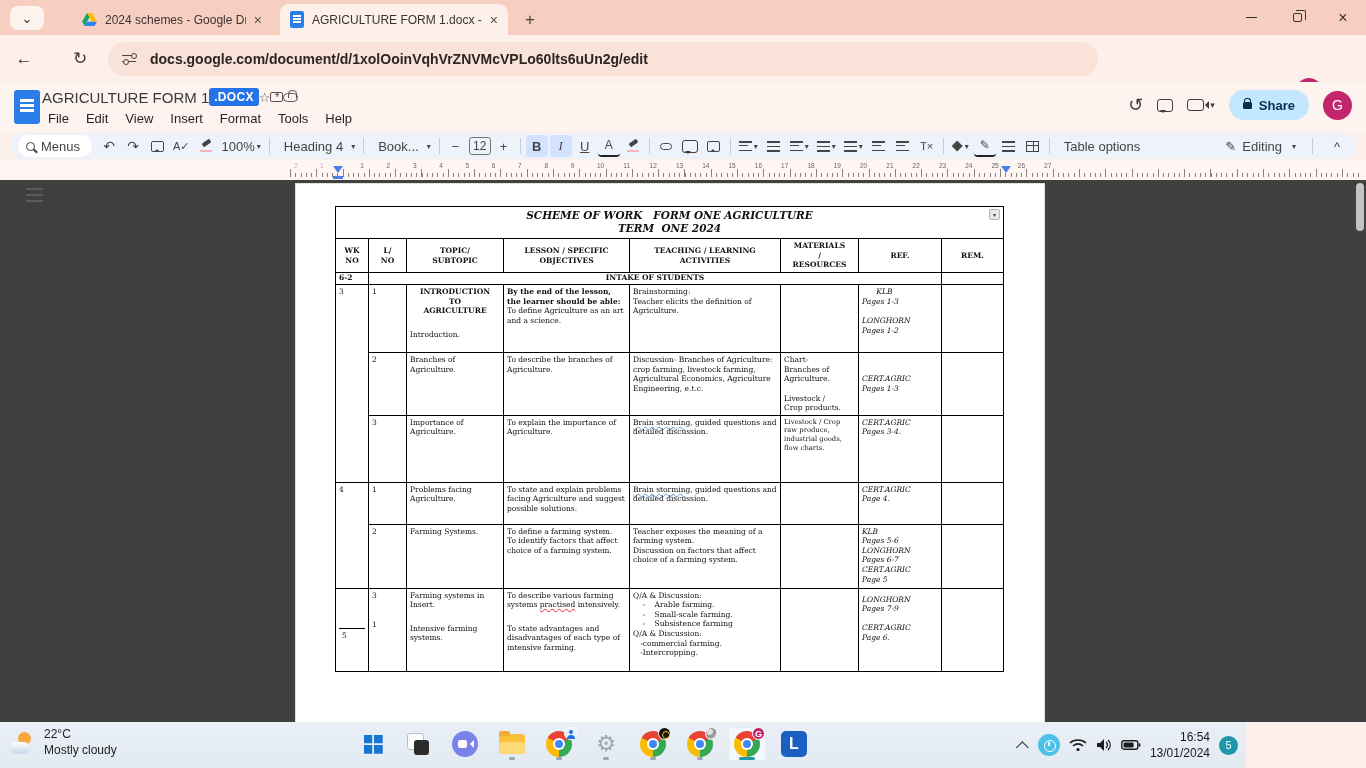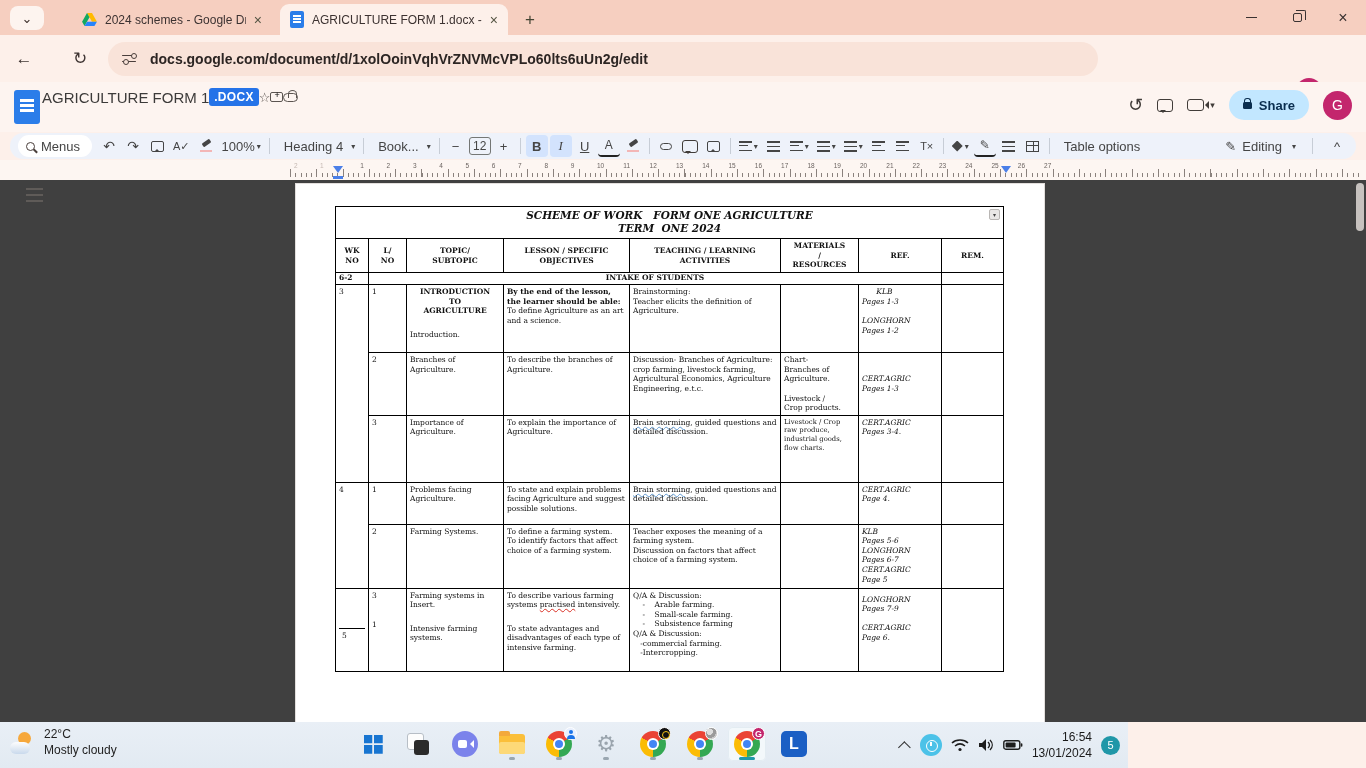--- a/index.html
+++ b/index.html
@@ -132,21 +132,21 @@
   .mt { margin-top:14px; }
   .mt2 { margin-top:14px; }
   .sp-blue { text-decoration:underline wavy #6199d1 1px; text-underline-offset:1px; }
   .sp-red { text-decoration:underline wavy #d93025 1px; text-underline-offset:1px; }
   td.no-bottom { border-bottom:none; }
   td.no-top { border-top:none; padding:0; }
   .wk5-spacer { height:38px; border-bottom:1px solid #000; }
   .wk5-num { padding:2px 3px; }
 
   
-  .taskbar { position:absolute; left:0; top:722px; width:1128px; height:46px; background:linear-gradient(#e9eff6,#e2eaf2); }
+  .taskbar { position:absolute; left:0; top:722px; width:1246px; height:46px; background:linear-gradient(#e9eff6,#e2eaf2); }
   .weather { position:absolute; left:10px; top:5px; display:flex; align-items:center; gap:8px; }
   .w-ico { width:26px; height:22px; position:relative; }
   .w-ico::before { content:''; position:absolute; left:8px; top:0; width:13px; height:13px; border-radius:50%; background:#f6a83c; }
   .w-ico::after { content:''; position:absolute; left:0; bottom:0; width:20px; height:12px; border-radius:7px; background:linear-gradient(#fdfdfd,#c9d9ec); }
   .w-txt { font-size:12px; color:#222; line-height:1.3; }
   .tb-center { position:absolute; left:356px; top:5px; display:flex; align-items:center; gap:9px; }
   .start { width:34px; height:34px; display:flex; align-items:center; justify-content:center; }
   .start i { width:19px; height:19px; background:conic-gradient(#1875d1 0 100%); clip-path:polygon(0 0,46% 0,46% 46%,0 46%); box-shadow:0 0 0 0; position:relative; }
   .start-grid { width:19px; height:19px; display:grid; grid-template-columns:9px 9px; grid-template-rows:9px 9px; gap:1.5px; }
   .start-grid i { background:#1875d1; }
@@ -252,20 +252,29 @@
 
   <div class="docshead">
     <div class="dh-ico"></div>
     <div class="dh-title-row">
       <span class="dh-title">AGRICULTURE  FORM 1</span>
       <span class="docx-badge">.DOCX</span>
       <span class="dh-mini">☆</span>
       <span class="folder-ico"></span>
       <span class="cloud-ico"></span>
     </div>
+    <div class="dh-menu">
+      <span>File</span>
+      <span>Edit</span>
+      <span>View</span>
+      <span>Insert</span>
+      <span>Format</span>
+      <span>Tools</span>
+      <span>Help</span>
+    </div>
     <div class="dh-right">
       <span class="hist">↺</span>
       <span class="comment-ico"></span>
       <span class="cam-ico"></span>
       <span class="cam-caret">▾</span>
       <div class="share-btn">
         <span class="lock"></span>
         <span>Share</span>
       </div>
       <div class="avatar-lg">G</div>

